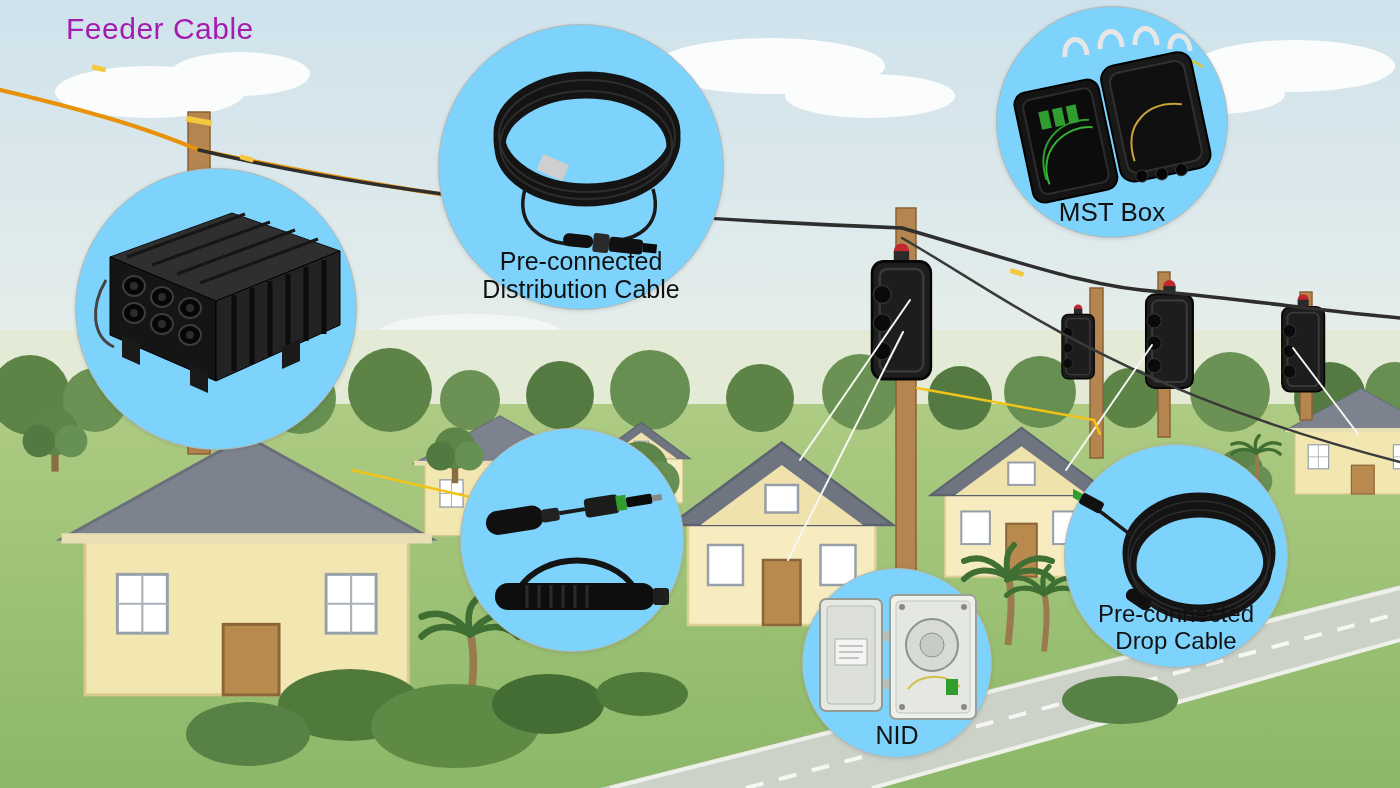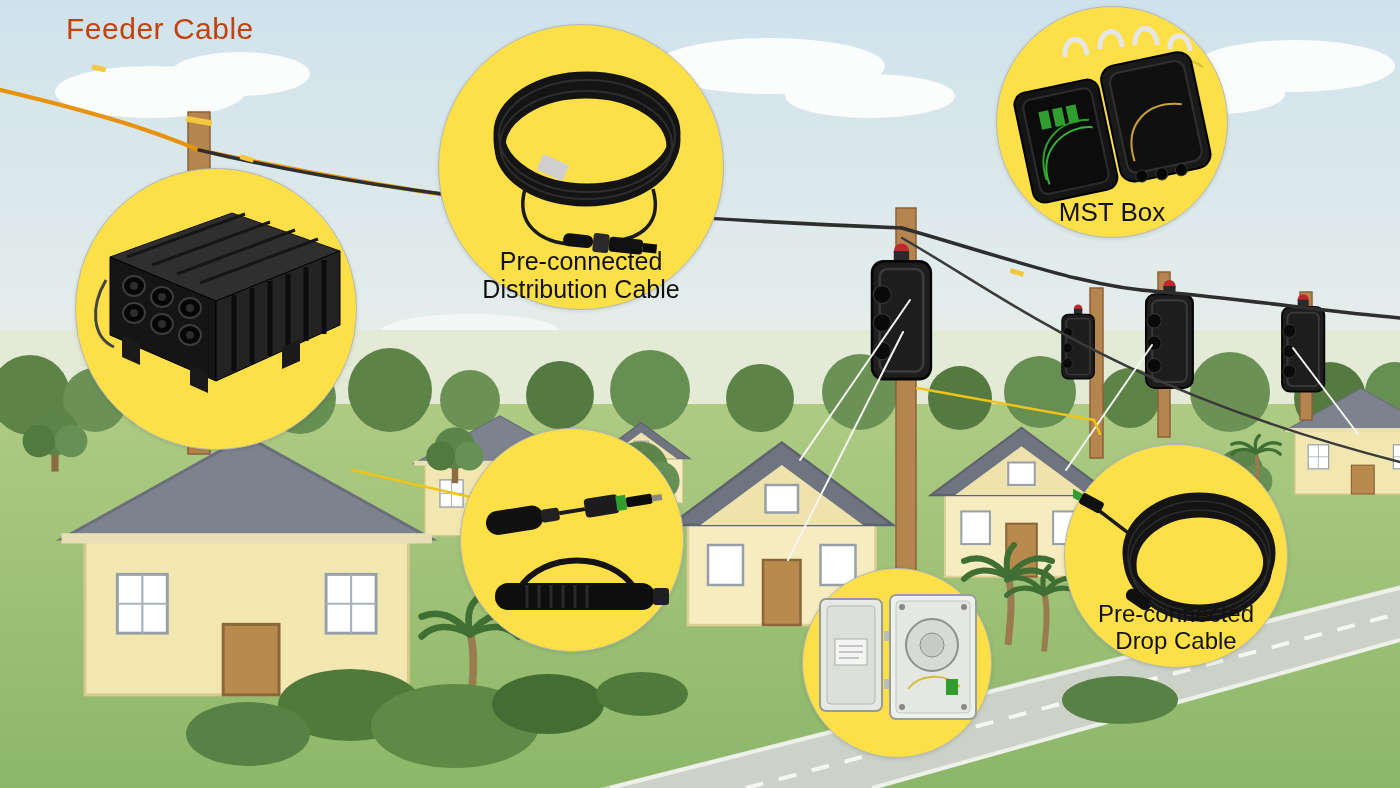--- a/index.html
+++ b/index.html
@@ -1,22 +1,22 @@
 <!DOCTYPE html>
 <html><head>
 <meta charset="utf-8">
 <style>
   * { margin:0; padding:0; box-sizing:border-box; }
   html,body { width:1400px; height:788px; overflow:hidden;
     font-family:"Liberation Sans", sans-serif; background:#e8eef0; }
   .stage { position:absolute; left:0; top:0; width:1400px; height:788px; }
   .scene { position:absolute; left:0; top:0; }
   .feeder-label { position:absolute; left:66px; top:12px; font-size:30px;
-    color:#c2410c; letter-spacing:.5px; }
-  .callout { position:absolute; border-radius:50%; background:#fde047;
+    color:#a21caf; letter-spacing:.5px; }
+  .callout { position:absolute; border-radius:50%; background:#7dd3fc;
     border:1px solid #b3b8b3; box-shadow:0 1px 4px rgba(0,0,0,.12); }
   .callout svg { position:absolute; }
   .clabel { position:absolute; left:-6%; width:112%; text-align:center;
     color:#111; white-space:pre-line; line-height:1.12; }
   #c-fdb   { left:75px;  top:168px; width:282px; height:282px; }
   #c-fdb .clabel  { bottom:10px; font-size:25px; }
   #c-dcab  { left:438px; top:24px;  width:286px; height:286px; }
   #c-dcab .clabel { bottom:6px;  font-size:25px; }
   #c-mst   { left:996px; top:6px;   width:232px; height:232px; }
   #c-mst .clabel  { bottom:10px; font-size:26px; }
@@ -332,20 +332,21 @@
     <rect x="86" y="18" width="74" height="112" rx="4" fill="#e4e7e2" stroke="#c2c7c0"></rect>
     <circle cx="122" cy="62" r="26" fill="#d7dad5" stroke="#8c928b" stroke-width="2"></circle>
     <circle cx="122" cy="62" r="12" fill="#c7cbc5" stroke="#8c928b"></circle>
     <path d="M98,106 C110,90 136,90 150,104" stroke="#d2bd3e" stroke-width="2" fill="none"></path>
     <rect x="136" y="96" width="12" height="16" fill="#2f9e2f"></rect>
     <circle cx="92" cy="24" r="3" fill="#888888"></circle>
         <circle cx="154" cy="24" r="3" fill="#888888"></circle>
     <circle cx="92" cy="124" r="3" fill="#888888"></circle>
         <circle cx="154" cy="124" r="3" fill="#888888"></circle>
   </svg>
+  <div class="clabel">NID</div>
 </div>
 
 <div class="callout" id="c-drop">
   <svg width="208" height="176" viewBox="0 0 208 176" style="left:8px;top:12px;">
     <g fill="none" stroke="#141414" stroke-width="9">
       <ellipse cx="126" cy="96" rx="72" ry="56"></ellipse>
       <ellipse cx="125" cy="102" rx="70" ry="54"></ellipse>
       <ellipse cx="127" cy="108" rx="68" ry="52"></ellipse>
     </g>
     <g fill="none" stroke="#343434" stroke-width="1.5" opacity="0.8">

